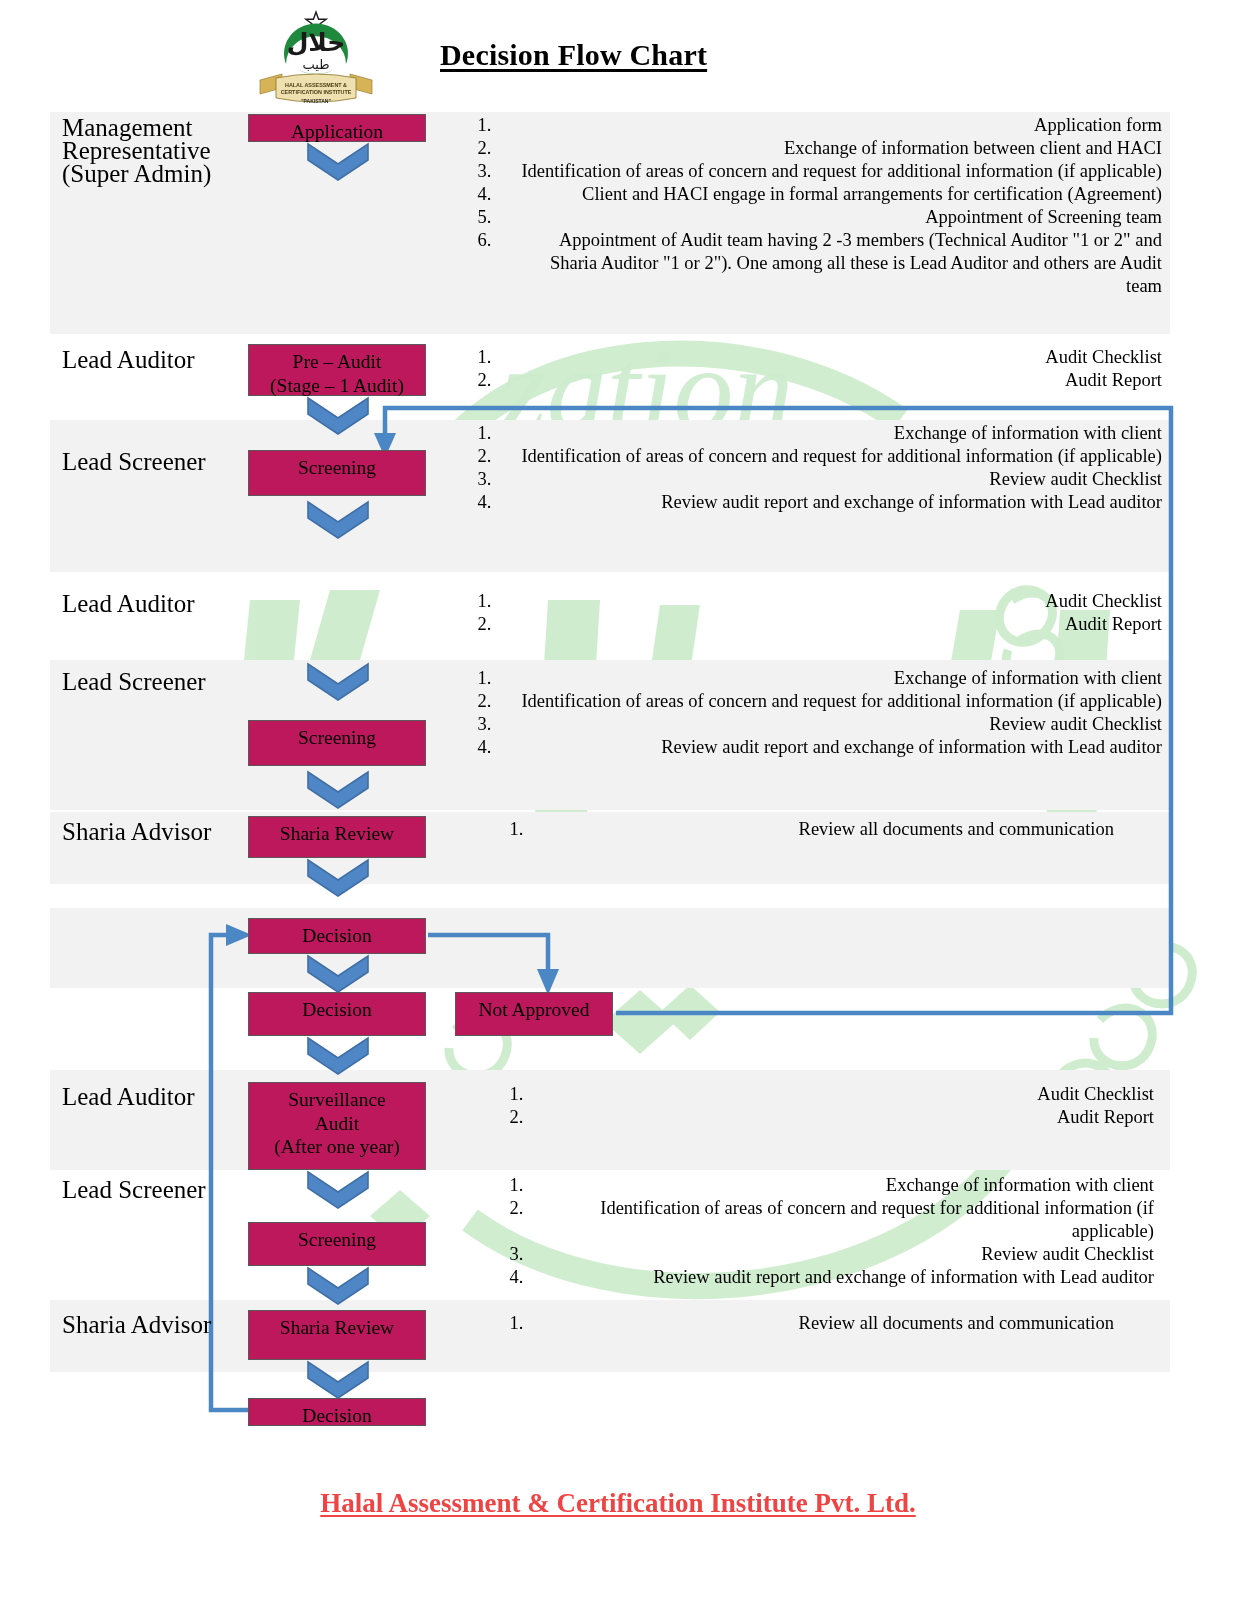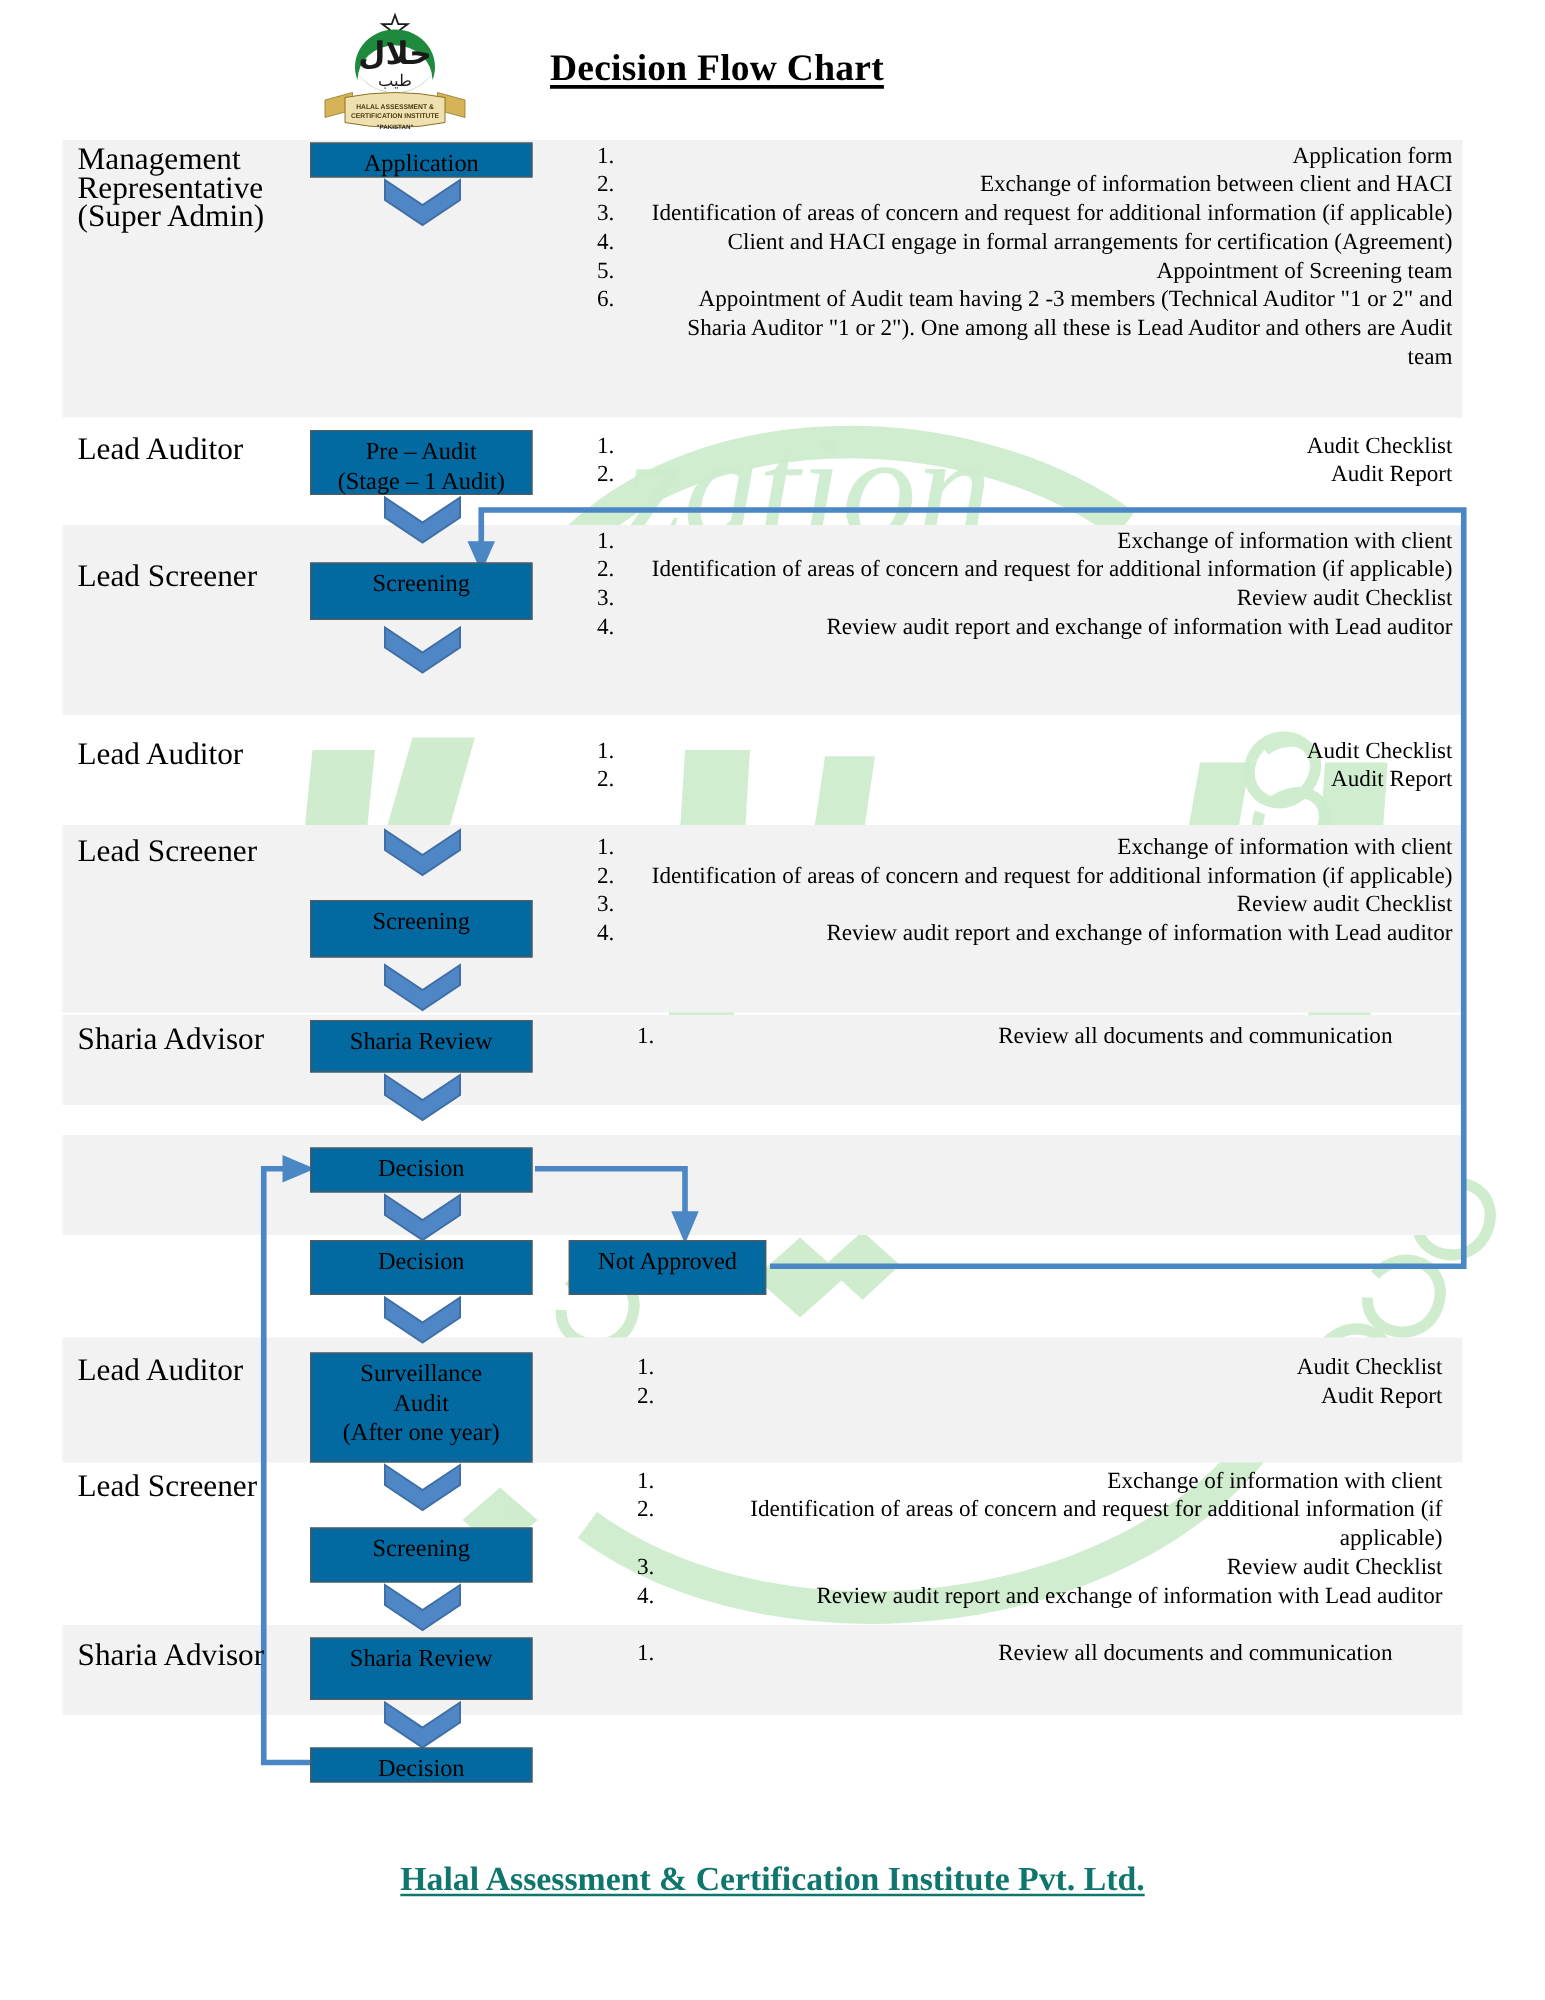--- a/index.html
+++ b/index.html
@@ -62,21 +62,21 @@
     font-size:25px;
     line-height:23px;
     z-index:5;
   }
 
   
   .pbox{
     position:absolute;
     box-sizing:border-box;
     border:1.4px solid #595959;
-    background:#0369a1;
+    background:#be185d;
     text-align:center;
     font-size:19.5px;
     line-height:23.5px;
     padding-top:5px;
     z-index:5;
   }
 
   
   .chev{
     position:absolute;
@@ -103,21 +103,21 @@
   .details ol li::marker{font-size:18.5px;}
   .connsvg{position:absolute;z-index:4;overflow:visible;}
 
   
   #footer{
     position:absolute;
     left:0;top:1488px;width:1236px;
     text-align:center;
     font-size:27px;
     font-weight:bold;
-    color:#0f766e;
+    color:#ef4444;
     text-decoration:underline;
     text-underline-offset:3px;
     z-index:5;
     font-family:"Liberation Serif","DejaVu Serif",serif;
   }
 </style>
 </head>
 <body>
 
 <div id="page">

